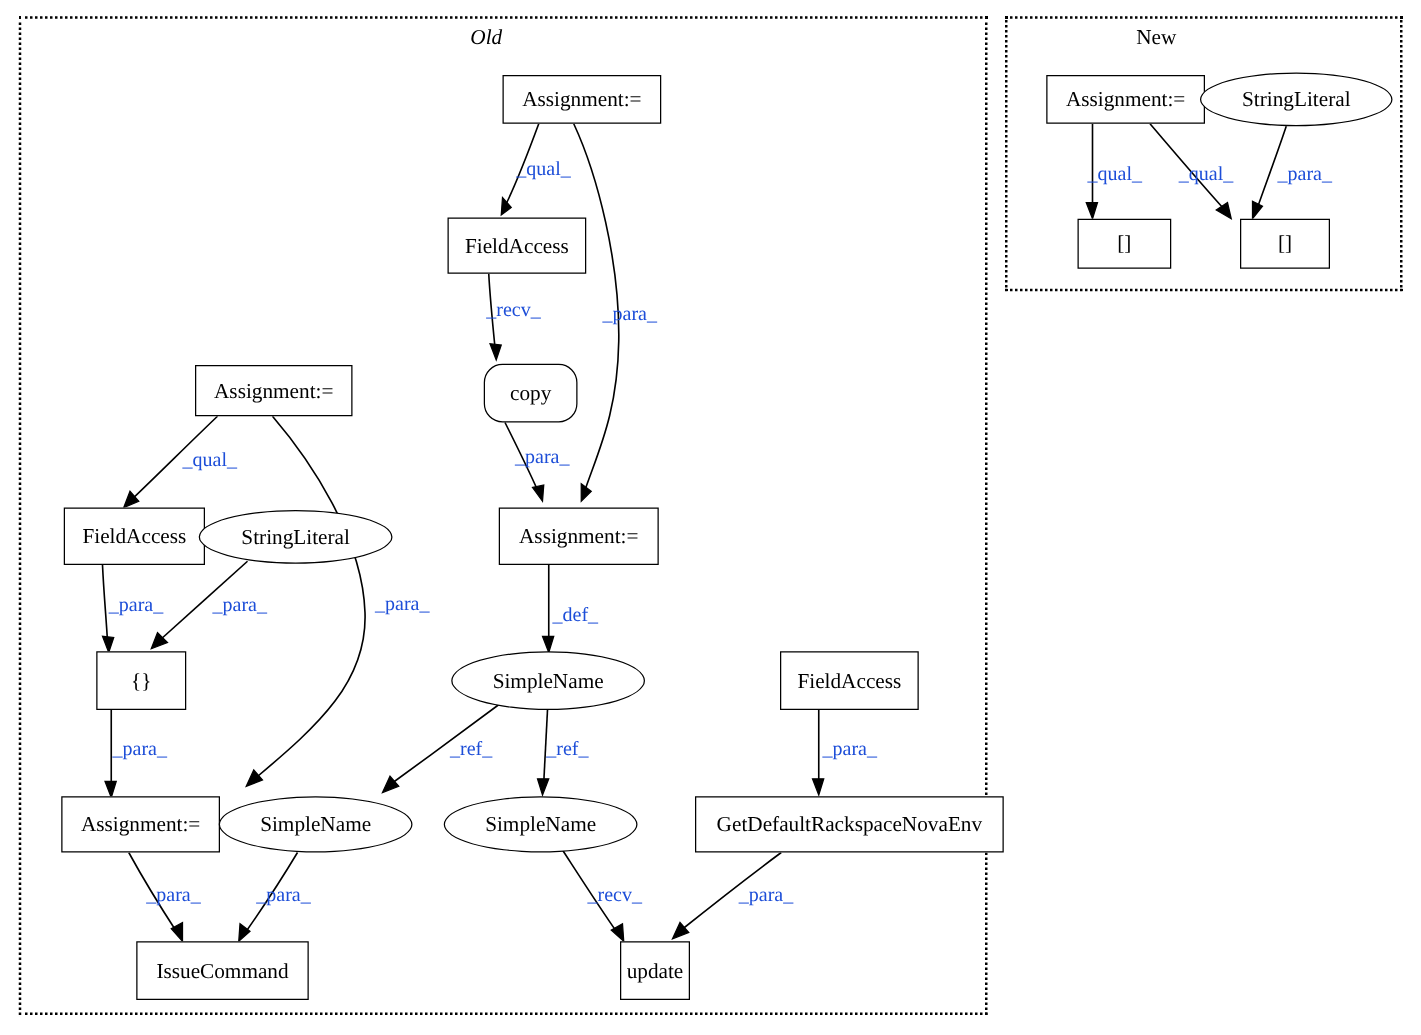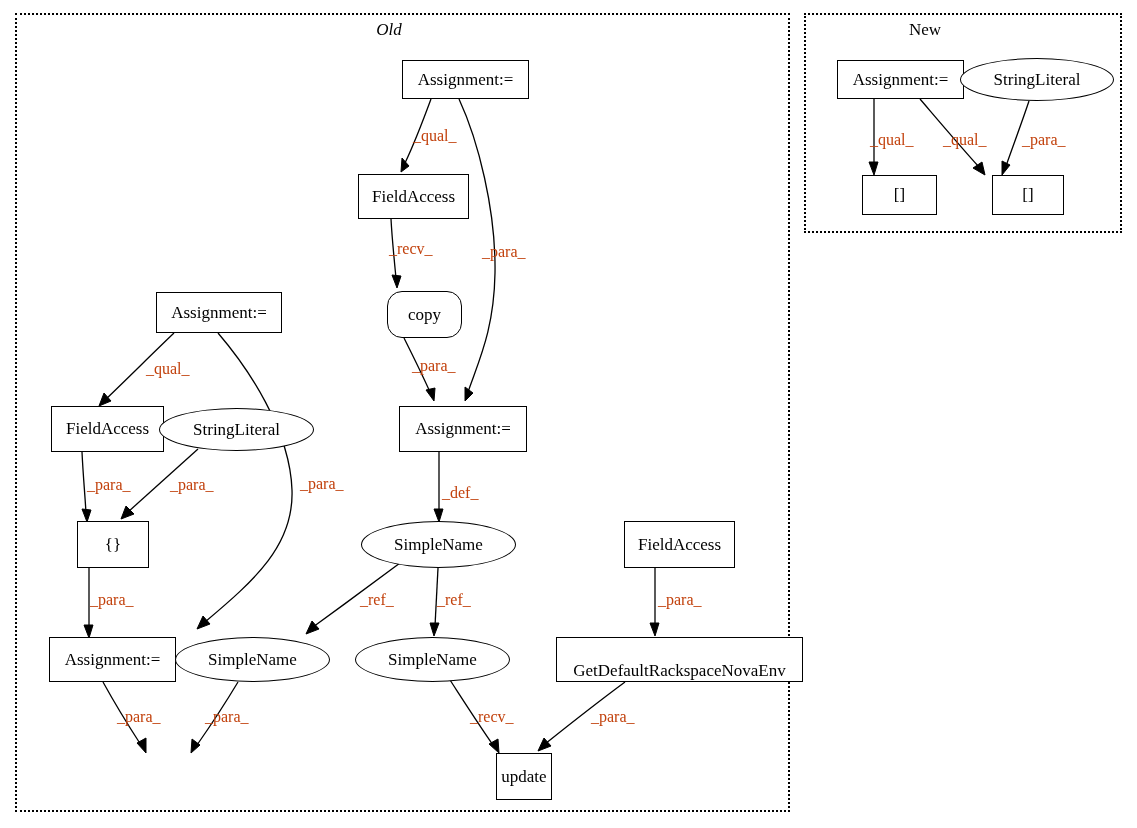--- a/index.html
+++ b/index.html
@@ -45,21 +45,21 @@
     border: 1.3px solid #000000;
     margin-left: 24px;
   }
   .node.ellipse {
     border: 1.3px solid #000000;
     border-radius: 50%;
   }
   .edge-label {
     position: absolute;
     font-size: 16px;
-    color: #c2410c;
+    color: #1d4ed8;
     white-space: nowrap;
     background: transparent;
   }
   svg.edges {
     position: absolute;
     left: 0;
     top: 0;
     width: 1137px;
     height: 828px;
     pointer-events: none;
@@ -215,24 +215,27 @@
   </div>
 
   <div class="node ellipse" style="left:175px; top:637px; width:155px; height:45px;">
     <span>SimpleName</span>
   </div>
 
   <div class="node ellipse" style="left:355px; top:637px; width:155px; height:45px;">
     <span>SimpleName</span>
   </div>
 
-  <div class="node box" style="left:532px; top:637px; width:247px; height:45px;align-items:flex-end;">
+  <div class="node box" style="left:532px; top:637px; width:247px; height:45px;">
     <span>GetDefaultRackspaceNovaEnv</span>
   </div>
 
+  <div class="node box" style="left:85px; top:753px; width:138px; height:47px;">
+    <span>IssueCommand</span>
+  </div>
 
   <div class="node box" style="left:472px; top:753px; width:56px; height:47px;">
     <span>update</span>
   </div>
 
   <div class="node box" style="left:813px; top:60px; width:127px; height:39px;">
     <span>Assignment:=</span>
   </div>
 
   <div class="node ellipse" style="left:960px; top:58px; width:154px; height:43px;">

